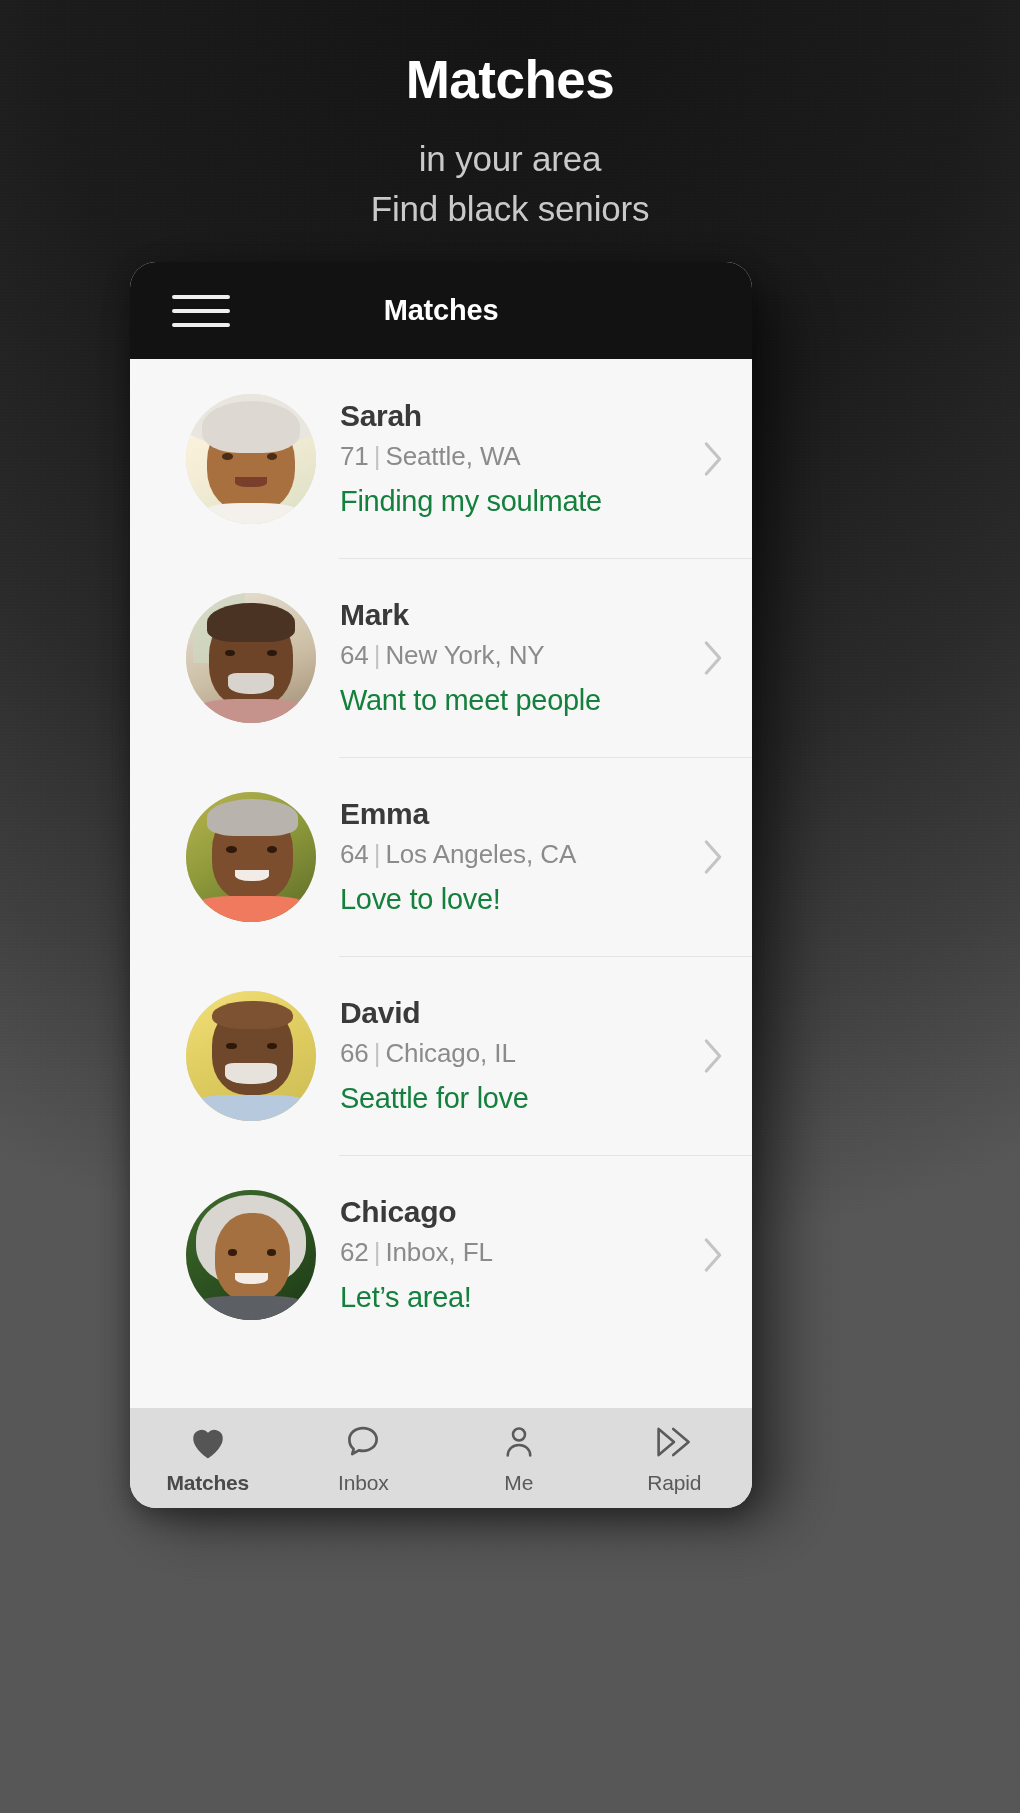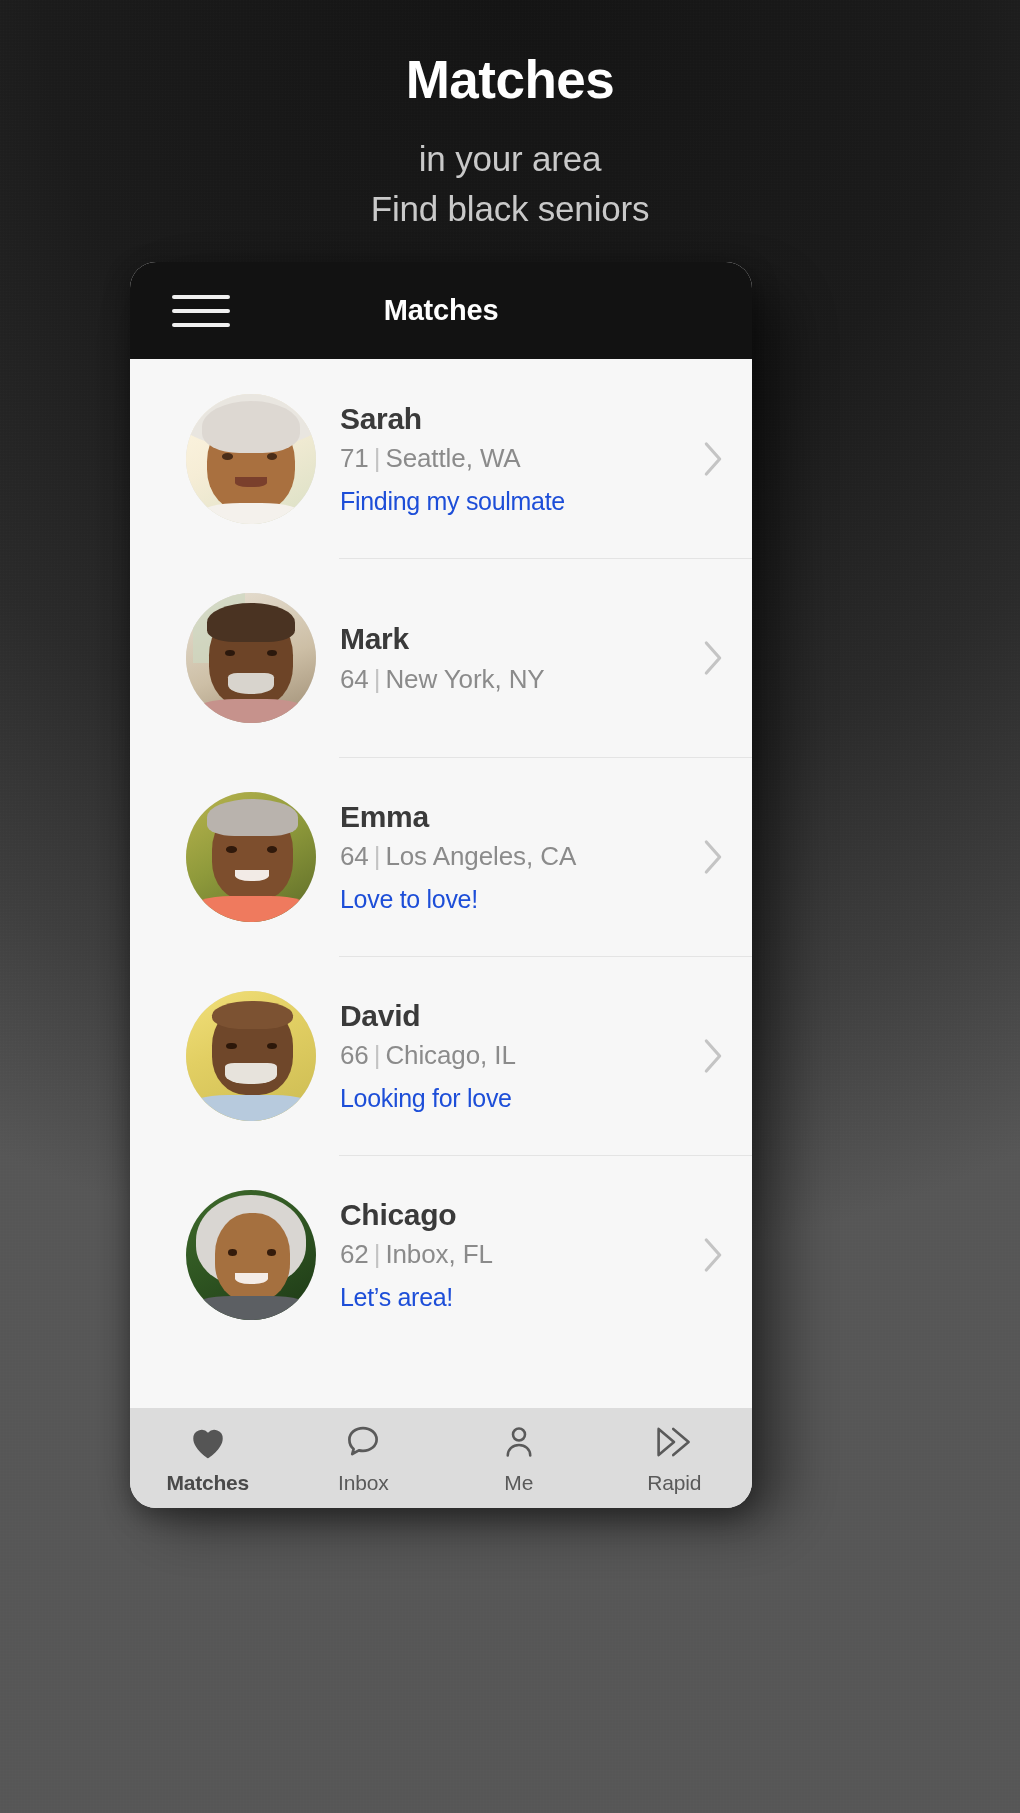--- a/index.html
+++ b/index.html
@@ -120,22 +120,22 @@
   }
   .meta{
     font-size:26px;
     color:#8b8b8b;
     margin-top:5px;
     line-height:1.25;
     letter-spacing:-0.1px;
   }
   .meta .sep{ color:#c3c3c3; padding:0 5px; }
   .tag{
-    font-size:25px;
-    color:#1d4ed8;
+    font-size:29px;
+    color:#15803d;
     margin-top:11px;
     line-height:1.25;
     letter-spacing:-0.3px;
   }
   .chev{
     flex:0 0 60px;
     display:flex; align-items:center; justify-content:center;
     padding-right:18px;
     color:#c7c7c7;
   }
@@ -220,20 +220,21 @@
      <div style="position:absolute;left:16%;top:8%;width:68%;height:30%;border-radius:50% 50% 30% 30%;background:#4a3322;"></div>
      <div style="position:absolute;left:30%;top:44%;width:8%;height:5%;border-radius:50%;background:#2b180c;"></div>
      <div style="position:absolute;left:62%;top:44%;width:8%;height:5%;border-radius:50%;background:#2b180c;"></div>
      <div style="position:absolute;left:32%;top:62%;width:36%;height:16%;border-radius:20% 20% 45% 45%;background:#d8d4cd;"></div>
      <div style="position:absolute;left:6%;bottom:-8%;width:88%;height:26%;border-radius:36% 36% 0 0;background:#c6928c;"></div>
             </div>
      </div>
      <div class="info">
        <div class="name">Mark</div>
        <div class="meta"><span>64</span><span class="sep">|</span><span>New York, NY</span></div>
+       <div class="tag">Want to meet people</div>
      </div>
      <div class="chev">
             <svg width="26" height="40" viewBox="0 0 14 24" fill="none" stroke="#c4c4c4" stroke-width="1.9" stroke-linecap="round" stroke-linejoin="round">
               <polyline points="3,3 11,12 3,21"></polyline>
             </svg>
           </div>
         </div>
         <div class="row">
           <div class="avatar">
        <div class="face">
@@ -265,21 +266,21 @@
      <div style="position:absolute;left:20%;top:8%;width:62%;height:22%;border-radius:50% 50% 40% 40%;background:#7c5232;"></div>
      <div style="position:absolute;left:31%;top:40%;width:8%;height:5%;border-radius:50%;background:#2c1709;"></div>
      <div style="position:absolute;left:62%;top:40%;width:8%;height:5%;border-radius:50%;background:#2c1709;"></div>
      <div style="position:absolute;left:30%;top:56%;width:40%;height:16%;border-radius:18% 18% 45% 45%;background:#e7e3dc;"></div>
      <div style="position:absolute;left:0%;bottom:-12%;width:100%;height:32%;border-radius:32% 32% 0 0;background:#b7cadd;"></div>
             </div>
      </div>
      <div class="info">
        <div class="name">David</div>
        <div class="meta"><span>66</span><span class="sep">|</span><span>Chicago, IL</span></div>
-       <div class="tag">Looking for love</div>
+       <div class="tag">Seattle for love</div>
      </div>
      <div class="chev">
             <svg width="26" height="40" viewBox="0 0 14 24" fill="none" stroke="#c4c4c4" stroke-width="1.9" stroke-linecap="round" stroke-linejoin="round">
               <polyline points="3,3 11,12 3,21"></polyline>
             </svg>
           </div>
         </div>
         <div class="row">
           <div class="avatar">
        <div class="face">

